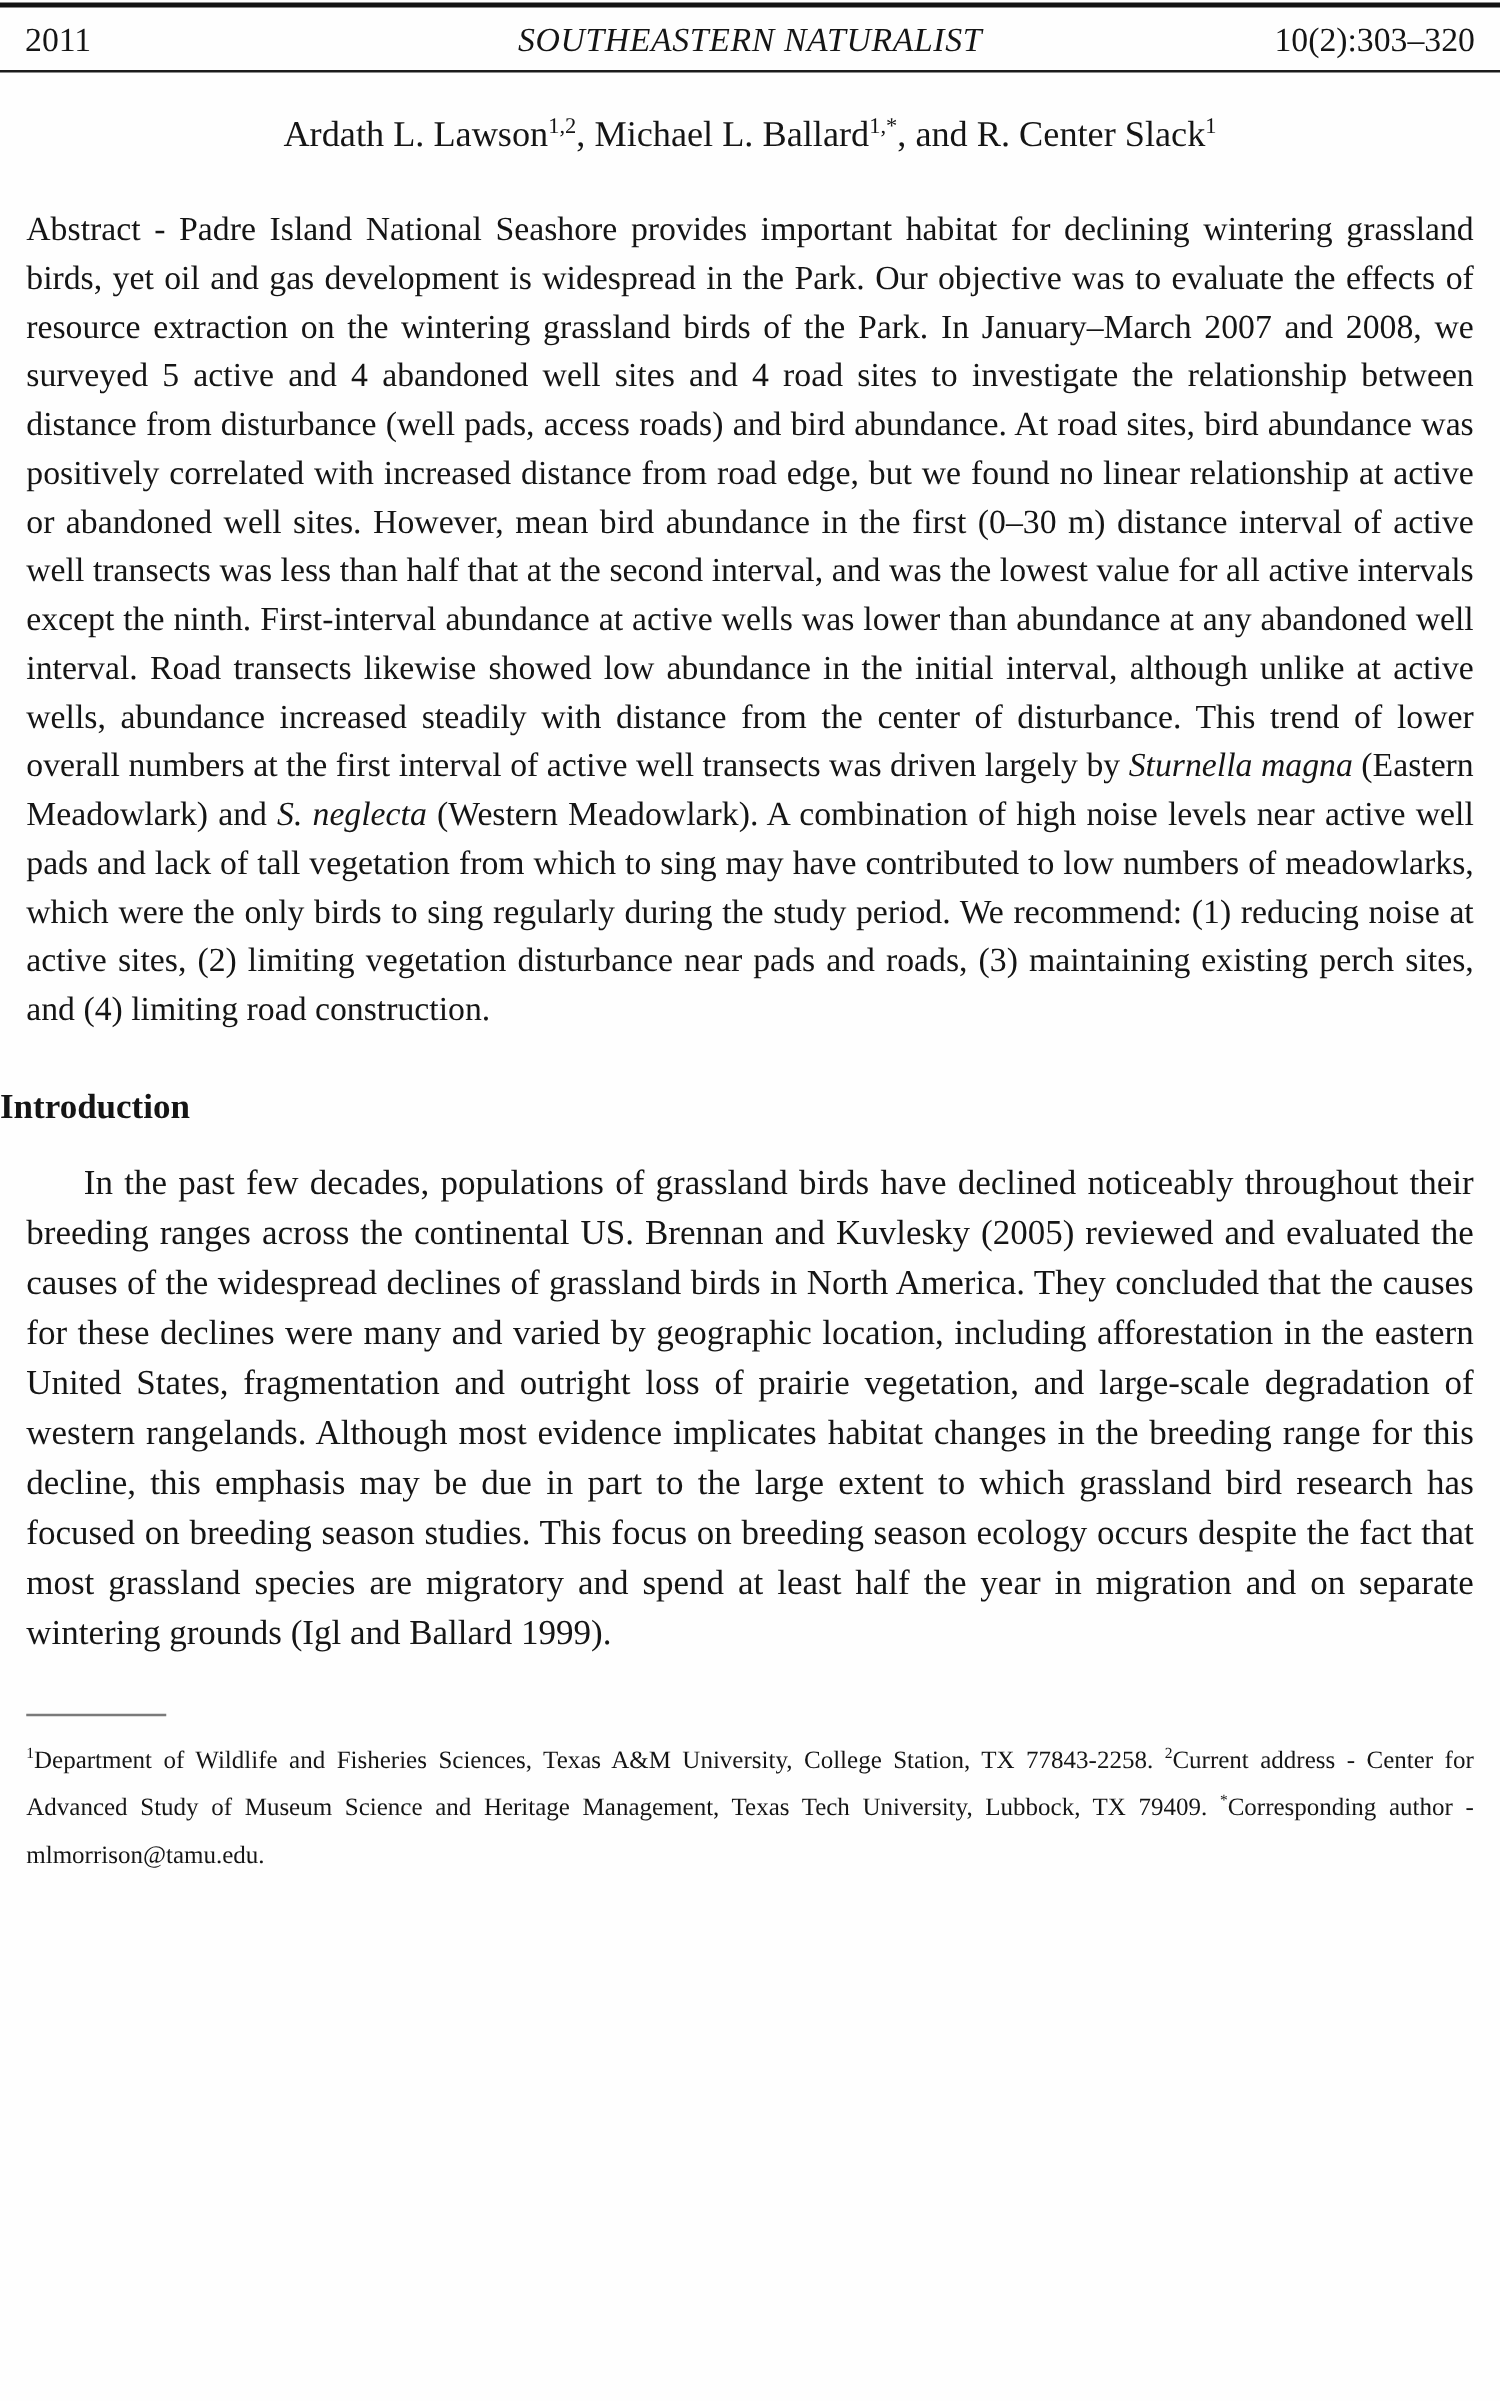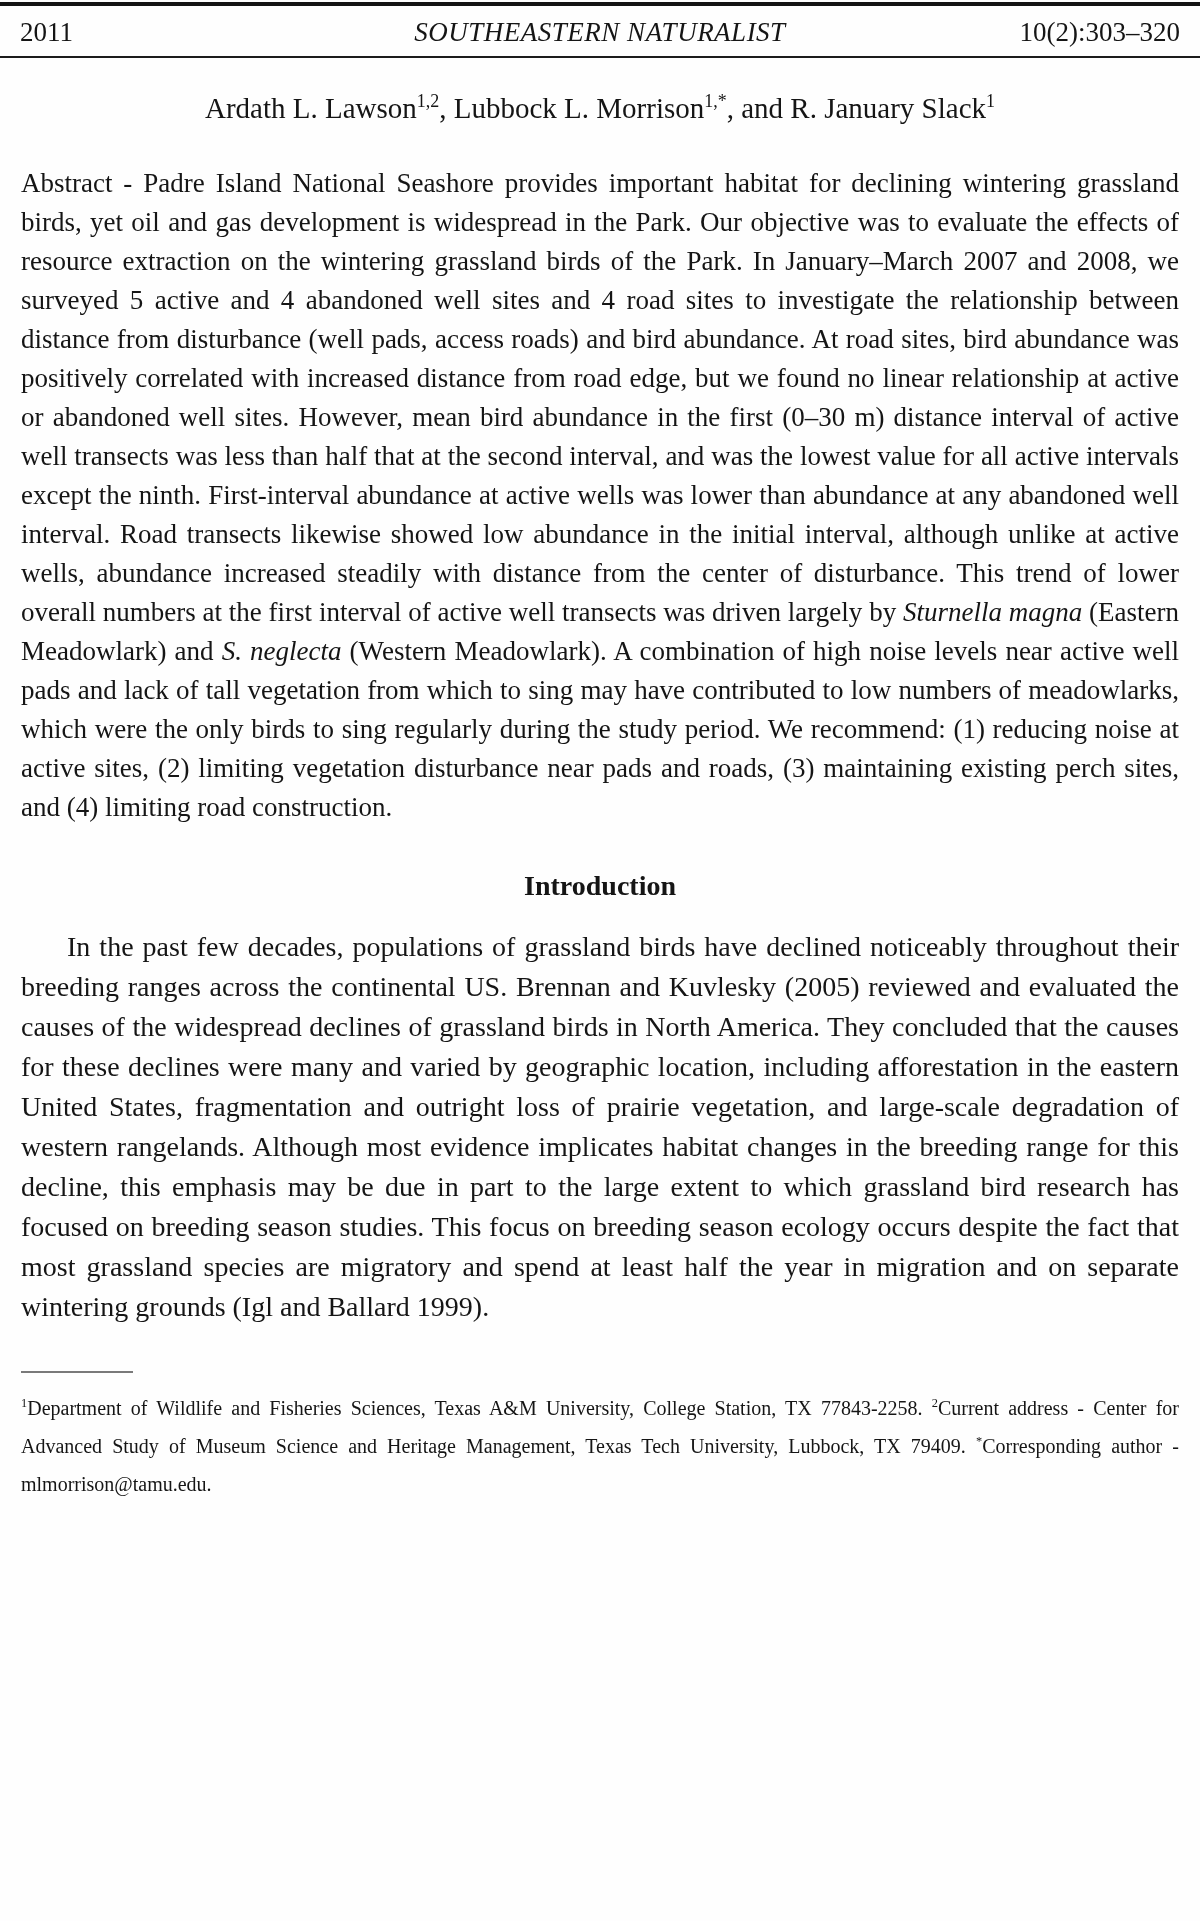--- a/index.html
+++ b/index.html
@@ -58,21 +58,20 @@
   .abstract-par {
     margin: 36px 21px 0 21px;
     font-size: 27px;
     line-height: 39px;
     text-align: justify;
   }
   .abstract-label { font-weight: normal; }
   .species { font-style: italic; }
   .section-heading {
     margin-top: 42px;
-    text-align: center;
     font-weight: bold;
     font-size: 28px;
     line-height: 34px;
   }
   .body-par {
     margin: 24px 21px 0 21px;
     font-size: 28px;
     line-height: 40px;
     text-align: justify;
     text-indent: 46px;
@@ -99,21 +98,21 @@
 
   <div class="header-row">
     <span class="header-year">2011</span>
     <span class="header-journal">SOUTHEASTERN NATURALIST</span>
     <span class="header-citation">10(2):303–320</span>
   </div>
 
   <div class="rule-header"></div>
 
 
-  <div class="authors-line"><span>Ardath L. Lawson</span><sup>1,2</sup><span>, Lubbock L. Morrison</span><sup>1,*</sup><span>, and R. January Slack</span><sup>1</sup></div>
+  <div class="authors-line"><span>Ardath L. Lawson</span><sup>1,2</sup><span>, Michael L. Ballard</span><sup>1,*</sup><span>, and R. Center Slack</span><sup>1</sup></div>
 
   <p class="abstract-par"><span class="abstract-label">Abstract - </span><span>Padre Island National Seashore provides important habitat for declining wintering grassland birds, yet oil and gas development is widespread in the Park. Our objective was to evaluate the effects of resource extraction on the wintering grassland birds of the Park. In January–March 2007 and 2008, we surveyed 5 active and 4 abandoned well sites and 4 road sites to investigate the relationship between distance from disturbance (well pads, access roads) and bird abundance. At road sites, bird abundance was positively correlated with increased distance from road edge, but we found no linear relationship at active or abandoned well sites. However, mean bird abundance in the first (0–30 m) distance interval of active well transects was less than half that at the second interval, and was the lowest value for all active intervals except the ninth. First-interval abundance at active wells was lower than abundance at any abandoned well interval. Road transects likewise showed low abundance in the initial interval, although unlike at active wells, abundance increased steadily with distance from the center of disturbance. This trend of lower overall numbers at the first interval of active well transects was driven largely by </span><span class="species">Sturnella magna</span><span> (Eastern Meadowlark) and </span><span class="species">S. neglecta</span><span> (Western Meadowlark). A combination of high noise levels near active well pads and lack of tall vegetation from which to sing may have contributed to low numbers of meadowlarks, which were the only birds to sing regularly during the study period. We recommend: (1) reducing noise at active sites, (2) limiting vegetation disturbance near pads and roads, (3) maintaining existing perch sites, and (4) limiting road construction.</span></p>
 
   <h2 class="section-heading">Introduction</h2>
 
   <p class="body-par">In the past few decades, populations of grassland birds have declined noticeably throughout their breeding ranges across the continental US. Brennan and Kuvlesky (2005) reviewed and evaluated the causes of the widespread declines of grassland birds in North America. They concluded that the causes for these declines were many and varied by geographic location, including afforestation in the eastern United States, fragmentation and outright loss of prairie vegetation, and large-scale degradation of western rangelands. Although most evidence implicates habitat changes in the breeding range for this decline, this emphasis may be due in part to the large extent to which grassland bird research has focused on breeding season studies. This focus on breeding season ecology occurs despite the fact that most grassland species are migratory and spend at least half the year in migration and on separate wintering grounds (Igl and Ballard 1999).</p>
 
   <div class="footnote-rule"></div>
 
   <p class="footnote-par"><sup>1</sup><span>Department of Wildlife and Fisheries Sciences, Texas A&amp;M University, College Station, TX 77843-2258. </span><sup>2</sup><span>Current address - Center for Advanced Study of Museum Science and Heritage Management, Texas Tech University, Lubbock, TX 79409. </span><sup>*</sup><span>Corresponding author - mlmorrison@tamu.edu.</span></p>

